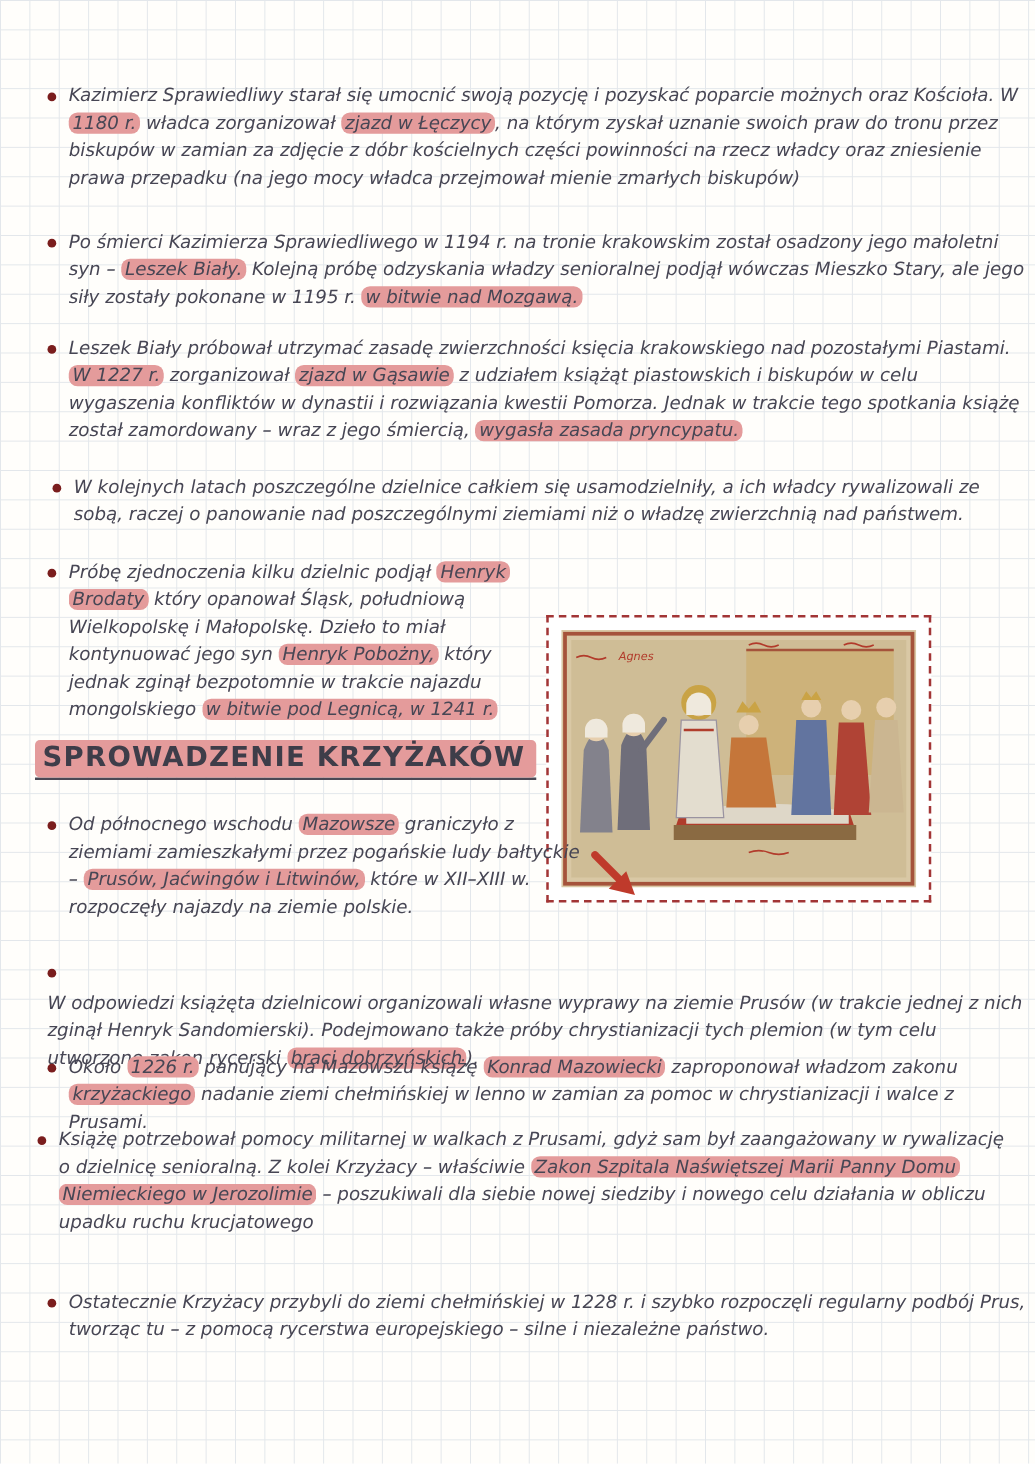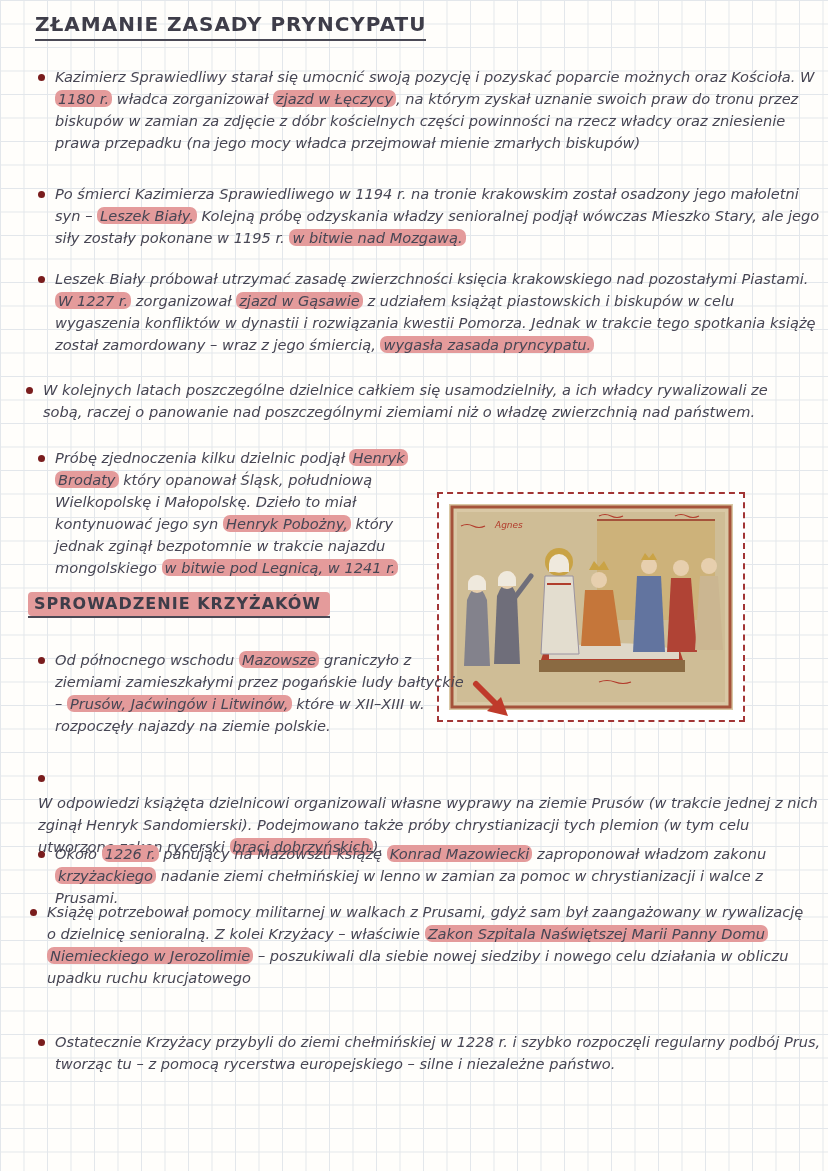--- a/index.html
+++ b/index.html
@@ -23,21 +23,21 @@
     white-space:nowrap;
   }
   #title1{
     left:35px;top:12px;
     font-size:20px;
     border-bottom:2px solid #4a4955;
     padding-bottom:3px;
   }
   #title2{
     left:28px;top:594px;
-    font-size:16px;
+    font-size:22px;
     border-bottom:2px solid #4a4955;
     padding-bottom:3px;
   }
   #title2 .hl-title{
     background:#e49b9b;
     border-radius:4px;
     padding:2px 9px 3px 6px;
   }
   .bullet{
     position:absolute;
@@ -59,21 +59,21 @@
   .hl{
     background:#e49b9b;
     border-radius:7px;
     padding:0 3px;
     box-decoration-break:clone;
     -webkit-box-decoration-break:clone;
   }
   #b1{left:38px;top:66px;width:784px;}
   #b2{left:38px;top:183px;width:784px;}
   #b3{left:38px;top:268px;width:784px;}
-  #b4{left:26px;top:379px;width:784px;}
+  #b4{left:42px;top:379px;width:784px;}
   #b5{left:38px;top:447px;width:392px;}
   #b6{left:38px;top:649px;width:436px;}
   #b7{left:38px;top:767px;width:784px;flex-direction:column;}
   #b8{left:38px;top:843px;width:784px;}
   #b9{left:30px;top:901px;width:784px;}
   #b10{left:38px;top:1031px;width:784px;}
   .imgbox{
     position:absolute;
     left:437px;top:448px;
     width:308px;height:230px;
@@ -102,21 +102,20 @@
     font-style:italic;
     color:#3e3d49;
     background:rgba(255,255,255,0.65);
   }
 </style>
 </head>
 <body>
 
 <div class="sheet">
 
-  <div class="title" id="title1">ZŁAMANIE ZASADY PRYNCYPATU</div>
 
   <div class="bullet" id="b1">
     <span class="dot"></span>
     <div class="btext"><span>Kazimierz Sprawiedliwy starał się umocnić swoją pozycję i pozyskać poparcie możnych oraz Kościoła. W </span><span class="hl">1180 r.</span><span> władca zorganizował </span><span class="hl">zjazd w Łęczycy</span><span>, na którym zyskał uznanie swoich praw do tronu przez biskupów w zamian za zdjęcie z dóbr kościelnych części powinności na rzecz władcy oraz zniesienie prawa przepadku (na jego mocy władca przejmował mienie zmarłych biskupów)</span></div>
   </div>
 
   <div class="bullet" id="b2">
     <span class="dot"></span>
     <div class="btext"><span>Po śmierci Kazimierza Sprawiedliwego w 1194 r. na tronie krakowskim został osadzony jego małoletni syn – </span><span class="hl">Leszek Biały.</span><span> Kolejną próbę odzyskania władzy senioralnej podjął wówczas Mieszko Stary, ale jego siły zostały pokonane w 1195 r. </span><span class="hl">w bitwie nad Mozgawą.</span></div>
   </div>

